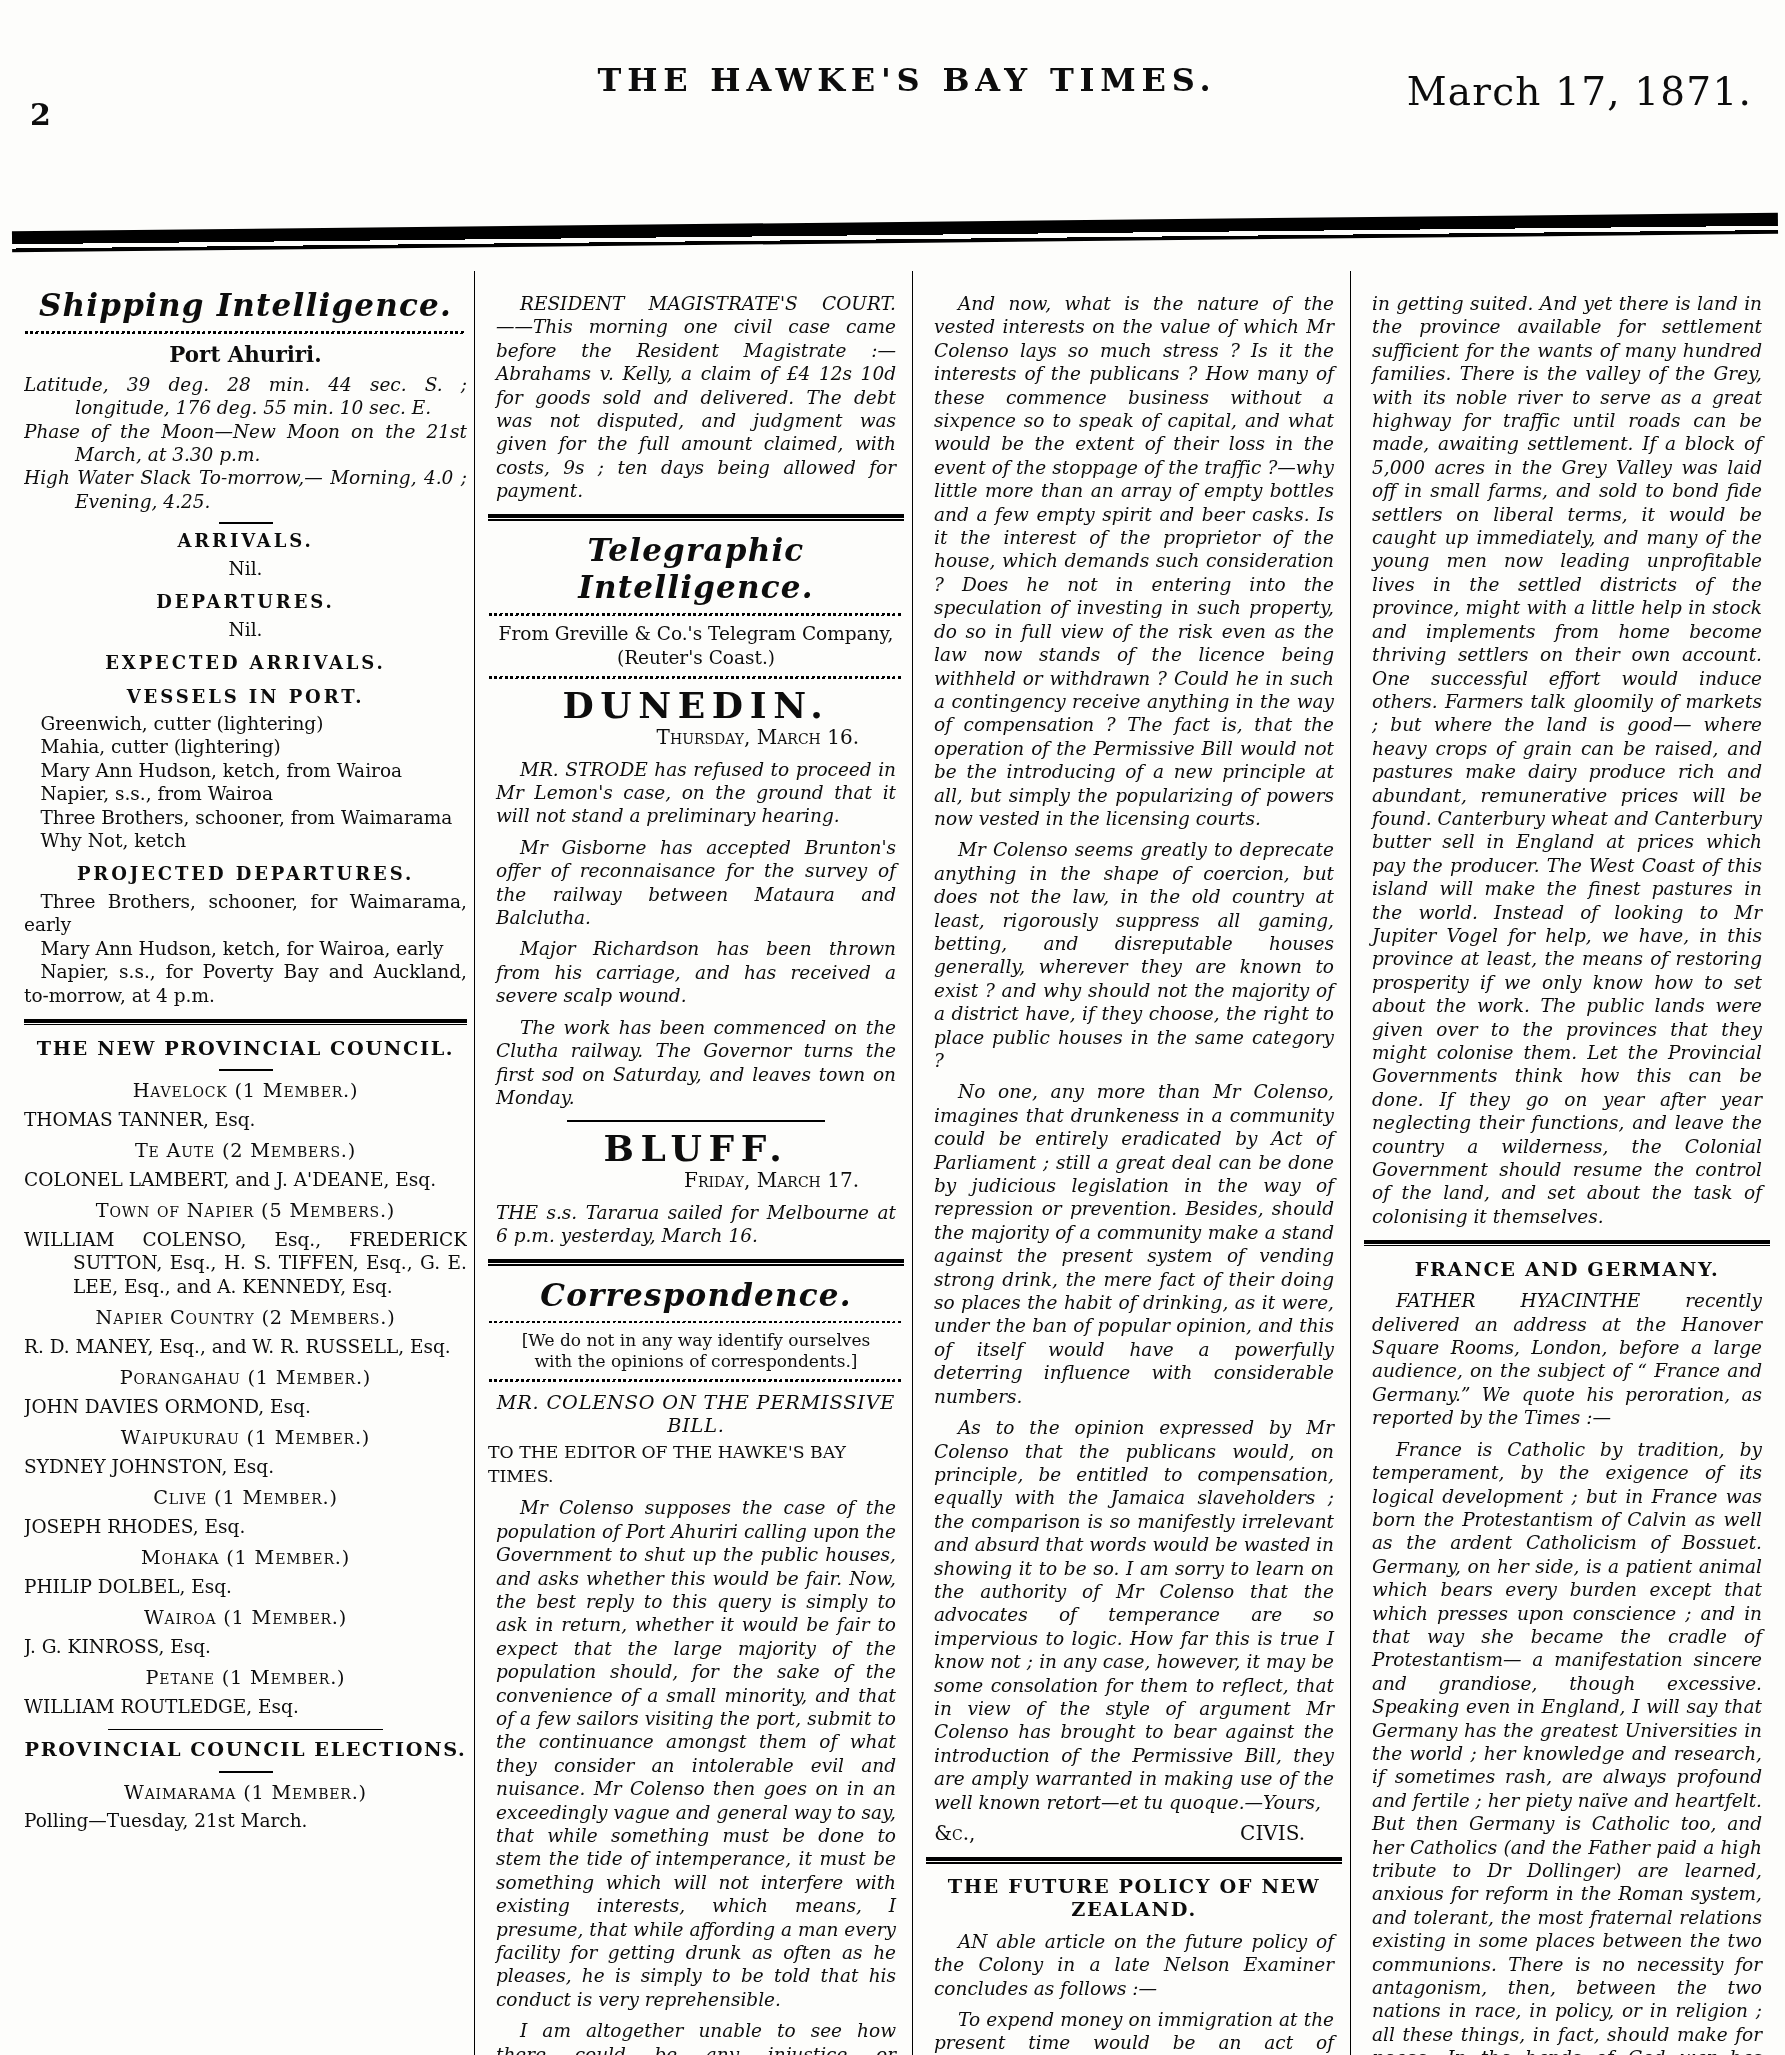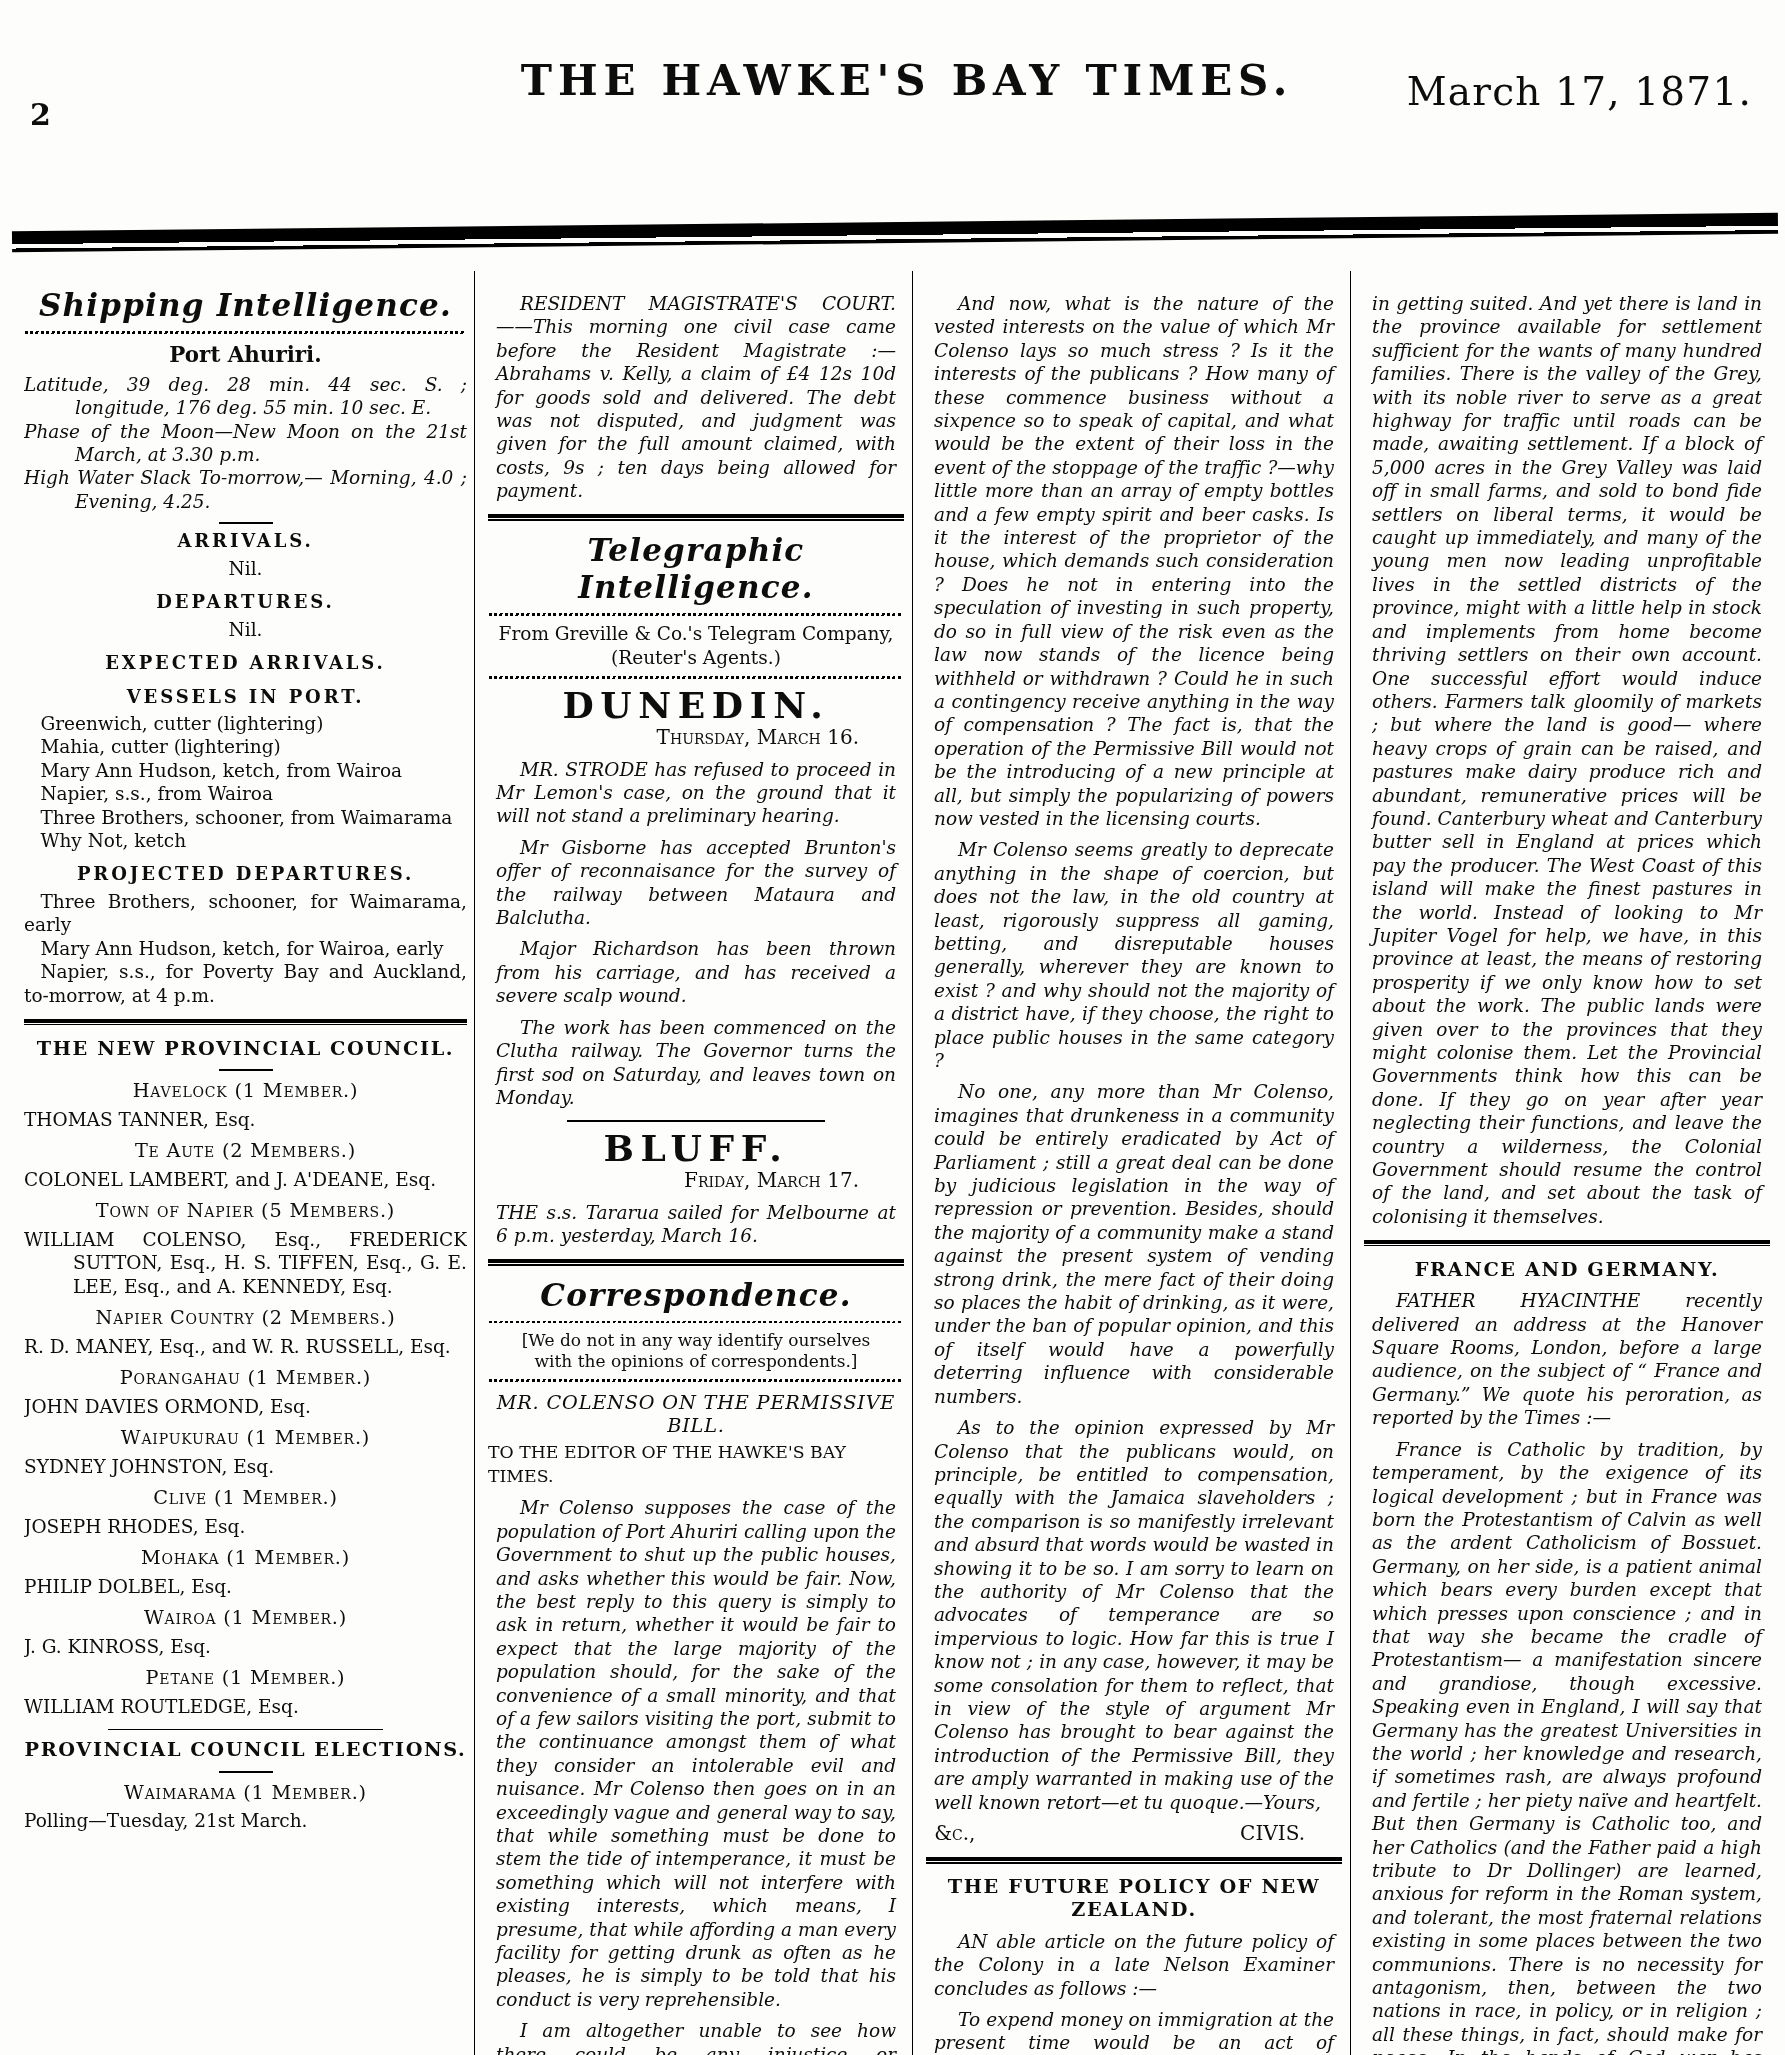--- a/index.html
+++ b/index.html
@@ -1,21 +1,21 @@
 <!DOCTYPE html>
 <html style="font-size:6.6px"><head>
 <meta charset="utf-8">
 <style>
   html,body{margin:0;padding:0;background:#d8d8d4;}
   .page{position:relative;width:1786px;height:3171px;background:#fdfdfb;color:#0d0d0d;
         font-family:"DejaVu Serif",serif;font-size:18.5px;line-height:23.4px;overflow:hidden;}
   
   .page-num{position:absolute;left:30px;top:103px;font-size:30px;font-weight:bold;}
   .masthead{position:absolute;left:0;right:0;top:69px;text-align:center;
-            font-size:42px;font-weight:bold;letter-spacing:5.8px;white-space:nowrap;padding-left:28px;}
+            font-size:32px;font-weight:bold;letter-spacing:5.8px;white-space:nowrap;padding-left:28px;}
   .issue-date{position:absolute;right:34px;top:80px;font-size:39px;letter-spacing:1.2px;}
   .top-rule{position:absolute;left:11.5px;right:9px;top:222px;height:21.4px;transform:rotate(-0.6deg);
             background:linear-gradient(to bottom,#000 0 13px,transparent 13px 17.3px,#000 17.3px 20.6px);}
   
   .col{position:absolute;top:284px;height:2870px;overflow:hidden;}
   .col1{left:24px;width:443px;}
   .col2{left:488px;width:416px;}
   .col3{left:926px;width:416px;}
   .col4{left:1364px;width:406px;}
   .vrule{position:absolute;top:271px;height:2874px;width:1.2px;background:#000;}
@@ -125,21 +125,21 @@
 
   </div>
 
   <div class="col col2">
     <p class="para">RESIDENT MAGISTRATE'S COURT.——This morning one civil case came before the Resident Magistrate :— Abrahams v. Kelly, a claim of £4 12s 10d for goods sold and delivered.  The debt was not disputed, and judgment was given for the full amount claimed, with costs, 9s ; ten days being allowed for payment.</p>
     <div class="rule-double"></div>
     <div class="bl-head">Telegraphic Intelligence.</div>
     <div class="rule-wavy"></div>
     <div class="from-line">
       <div>From Greville &amp; Co.'s Telegram Company,</div>
-      <div>(Reuter's Agents.)</div>
+      <div>(Reuter's Coast.)</div>
     </div>
     <div class="rule-wavy"></div>
     <div class="city-head">DUNEDIN.</div>
     <div class="dateline">Thursday, March 16.</div>
     <div>
         <p class="para">MR. STRODE has refused to proceed in Mr Lemon's case, on the ground that it will not stand a preliminary hearing.</p>
         <p class="para">Mr Gisborne has accepted Brunton's offer of reconnaisance for the survey of the railway between Mataura and Balclutha.</p>
         <p class="para">Major Richardson has been thrown from his carriage, and has received a severe scalp wound.</p>
         <p class="para">The work has been commenced on the Clutha railway.  The Governor turns the first sod on Saturday, and leaves town on Monday.</p>
       </div>

